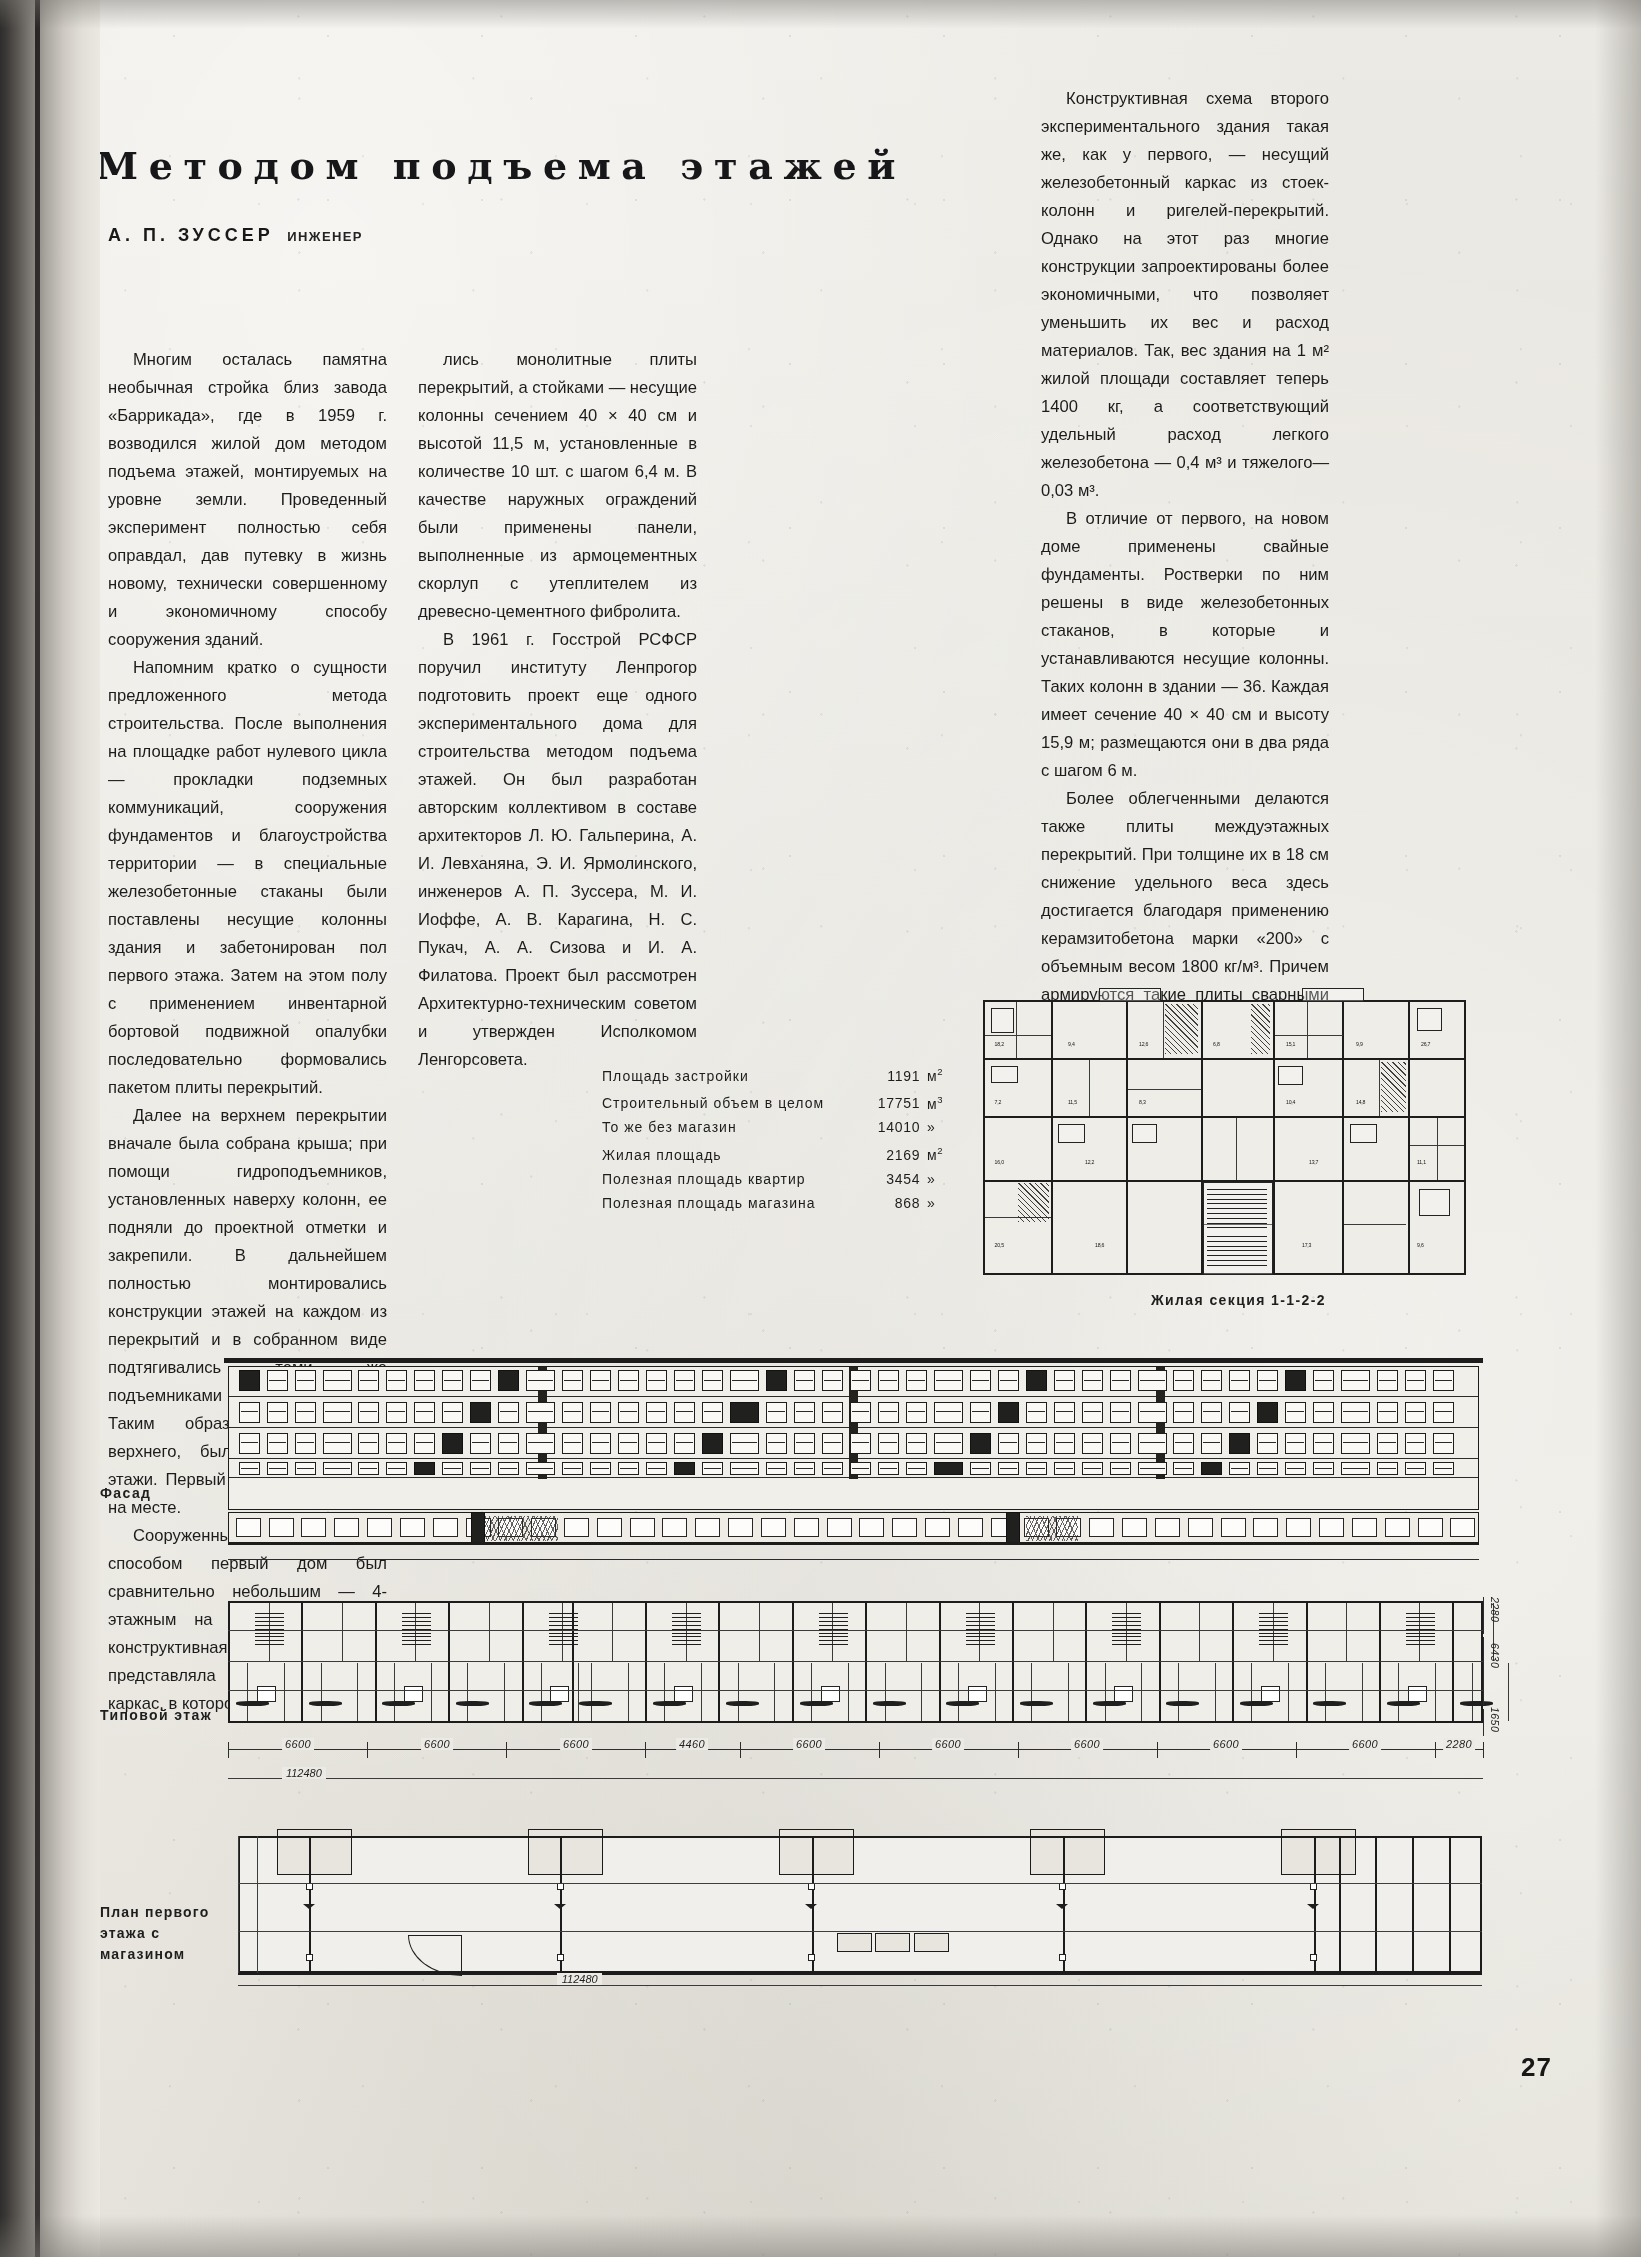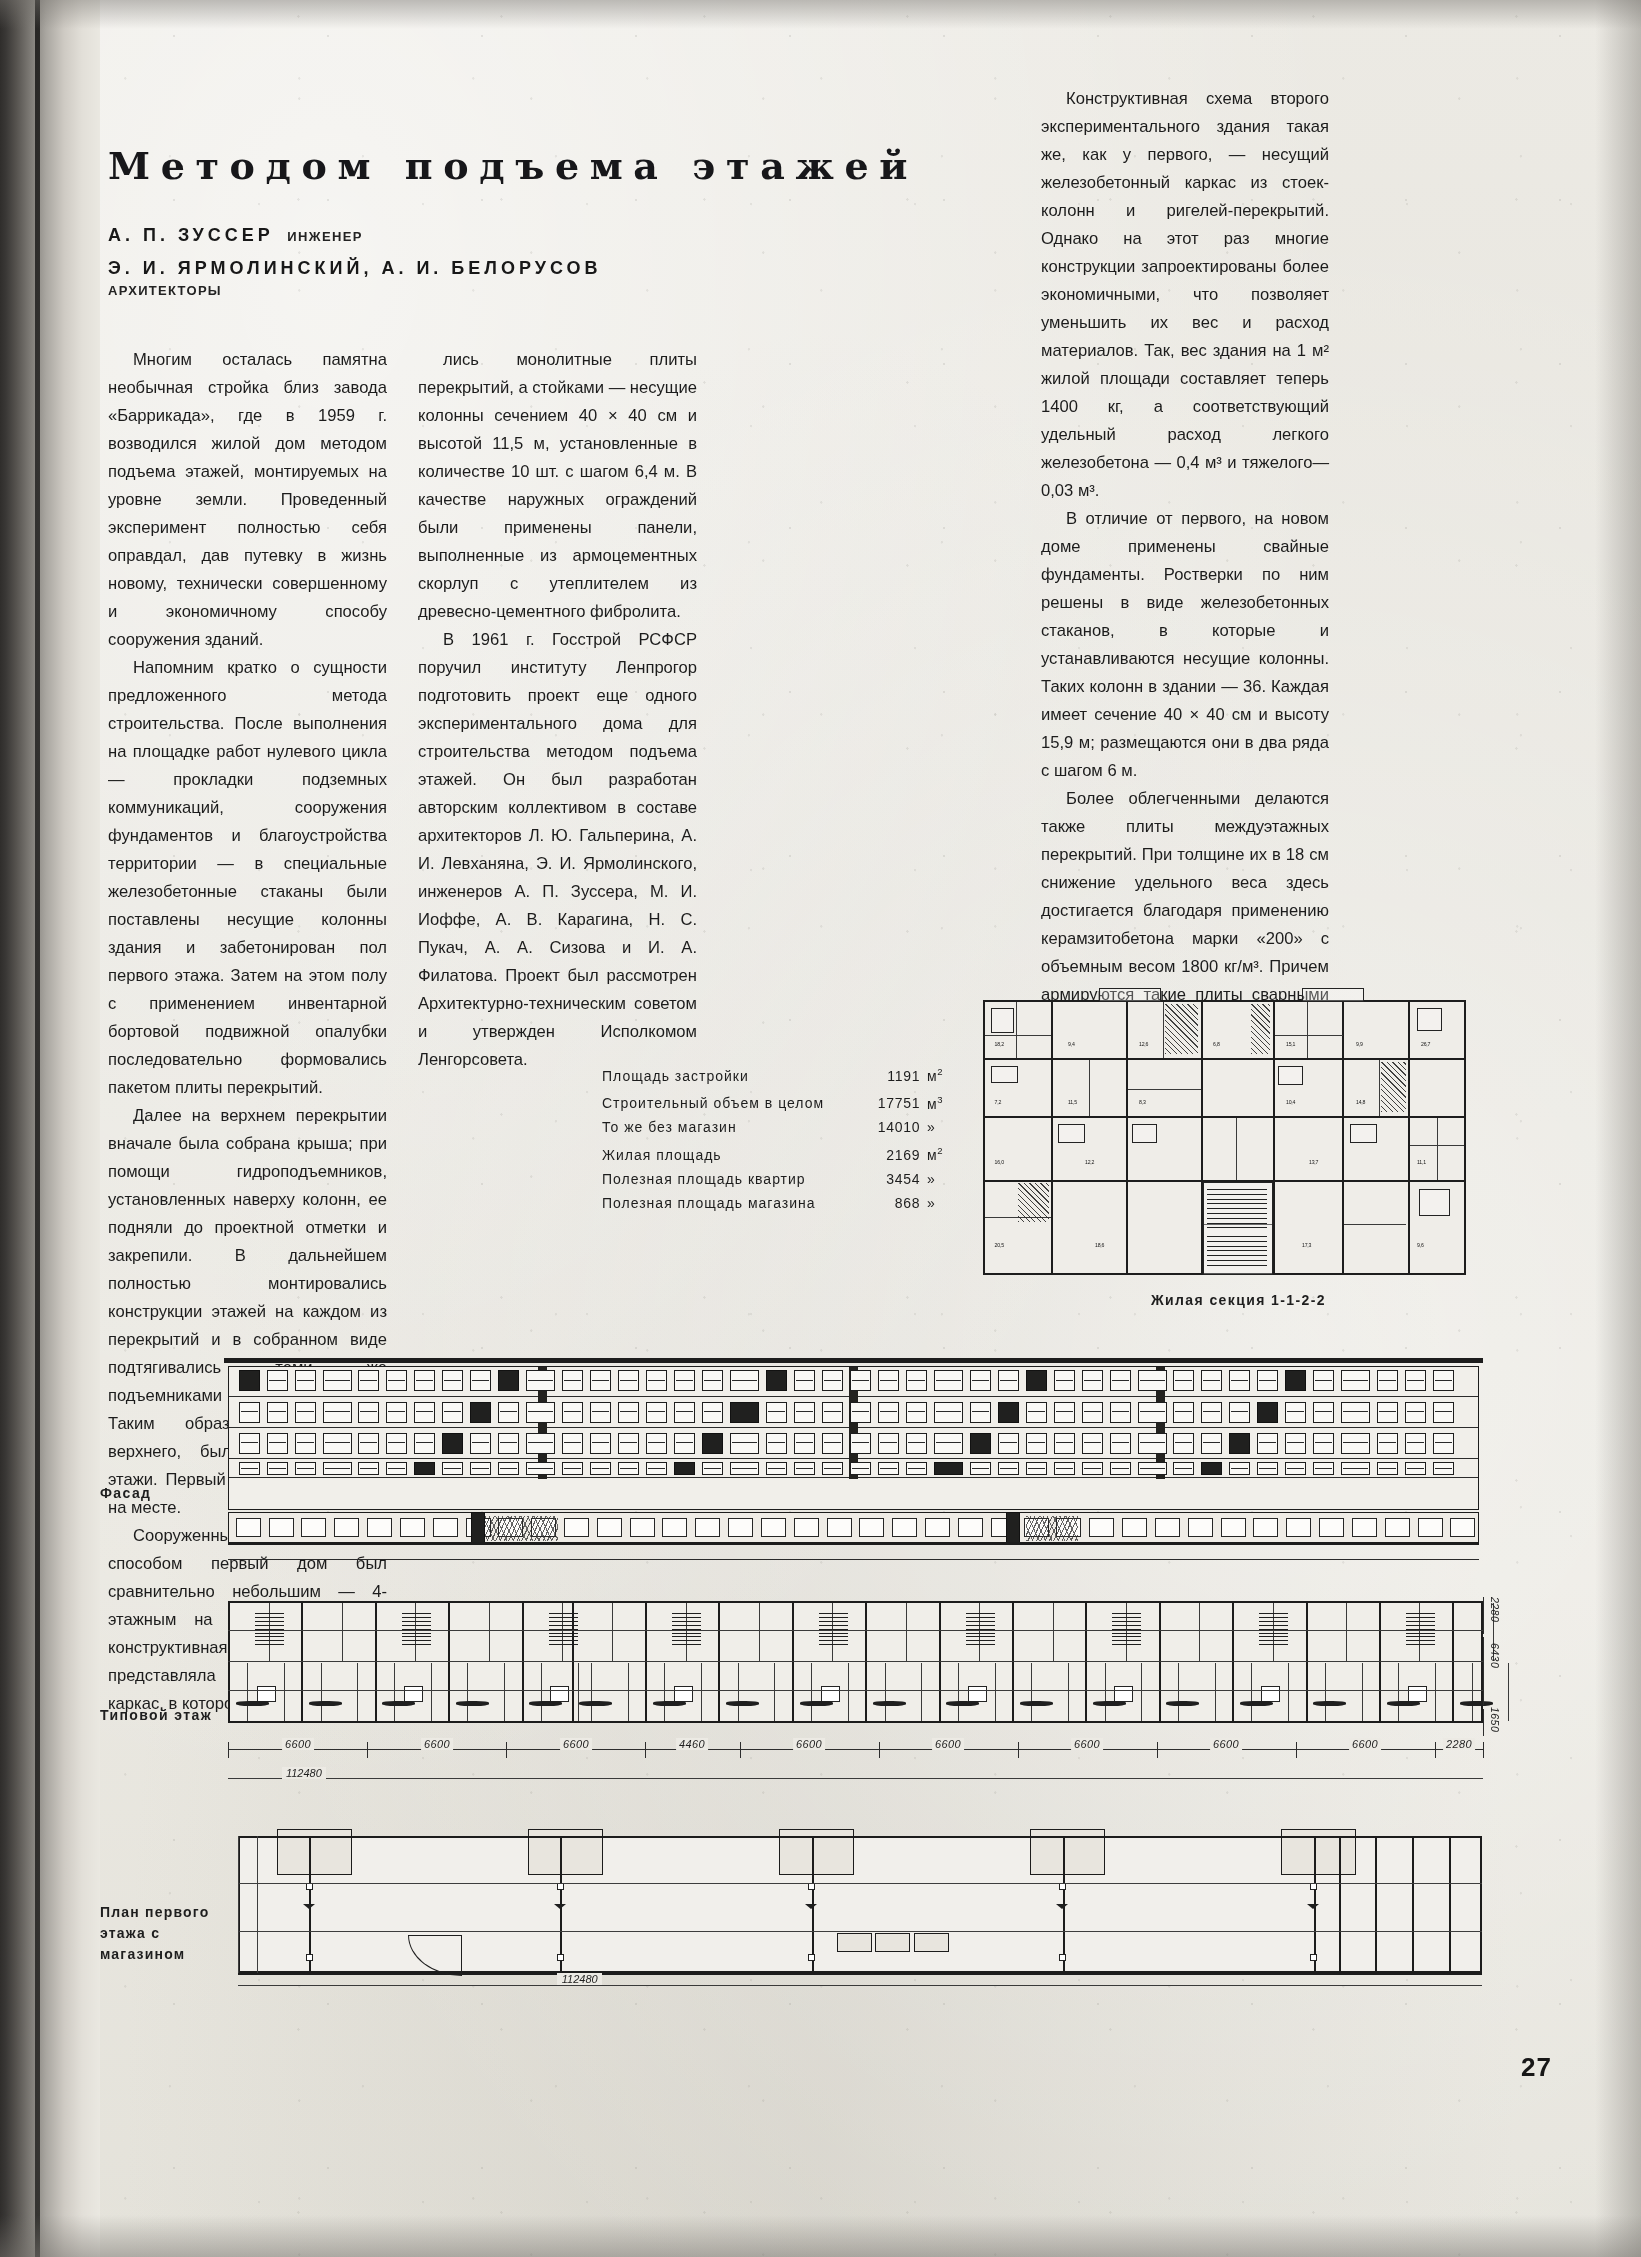--- a/index.html
+++ b/index.html
@@ -78,21 +78,21 @@
     position:absolute; left:0; bottom:0; width:1641px; height:42px;
     background: linear-gradient(0deg, rgba(120,117,112,.5), rgba(255,255,255,0));
     pointer-events:none;
   }
 
   .content { position: absolute; inset: 0; }
 
   
   .headline {
     position: absolute;
-    left: 108px;
+    left: 96px;
     top: 143px;
     font-family: "DejaVu Serif", serif;
     font-weight: 700;
     font-size: 38px;
     letter-spacing: 10.6px;
     color: #17171a;
     white-space: nowrap;
   }
   
   .byline { position: absolute; left: 108px; top: 225px; }
@@ -432,24 +432,20 @@
   <div class="paper-tex"></div>
   <div class="speckle"></div>
 
   <div class="content">
 
     <div class="headline">Методом подъема этажей</div>
 
     <div class="byline">
       <div class="ln">
         <span class="by-name">А. П. ЗУССЕР</span><span class="by-role">ИНЖЕНЕР</span>
-      </div>
-      <div class="ln ln2">
-        <span class="by-name">Э. И. ЯРМОЛИНСКИЙ,  А. И. БЕЛОРУСОВ</span>
-        <span class="by-role-block">АРХИТЕКТОРЫ</span>
       </div>
     </div>
 
     <div class="col col1">
       <p>Многим осталась памятна необычная стройка близ завода «Баррикада», где в 1959 г. возводился жилой дом методом подъема этажей, монтируемых на уровне земли. Проведенный эксперимент полностью себя оправдал, дав путевку в жизнь новому, технически совершенному и экономичному способу сооружения зданий.</p>
       <p>Напомним кратко о сущности предложенного метода строительства. После выполнения на площадке работ нулевого цикла — прокладки подземных коммуникаций, сооружения фундаментов и благоустройства территории — в специальные железобетонные стаканы были поставлены несущие колонны здания и забетонирован пол первого этажа. Затем на этом полу с применением инвентарной бортовой подвижной опалубки последовательно формовались пакетом плиты перекрытий.</p>
       <p>Далее на верхнем перекрытии вначале была собрана крыша; при помощи гидроподъемников, установленных наверху колонн, ее подняли до проектной отметки и закрепили. В дальнейшем полностью монтировались конструкции этажей на каждом из перекрытий и в собранном виде подтягивались теми же подъемниками до нужного уровня. Таким образом, начиная с верхнего, были возведены все этажи. Первый этаж монтировался на месте.</p>
       <p>Сооруженный столь необычным способом первый дом был сравнительно небольшим — 4-этажным на 32 квартиры. Его конструктивная схема представляла собой рамный каркас, в котором ригелями явля-</p>
     </div>
 

